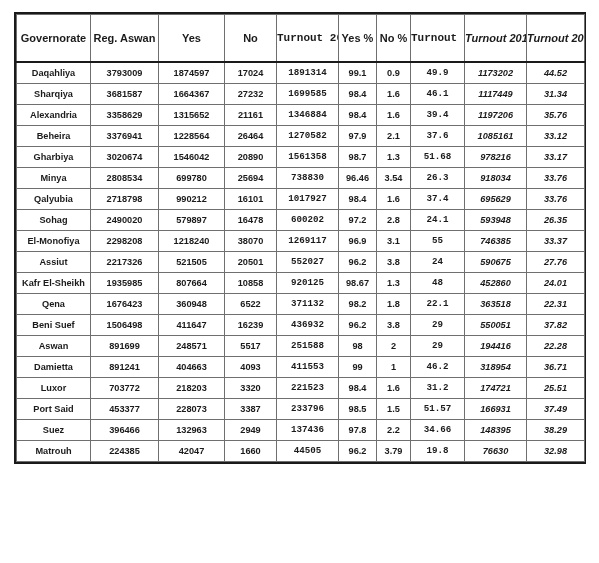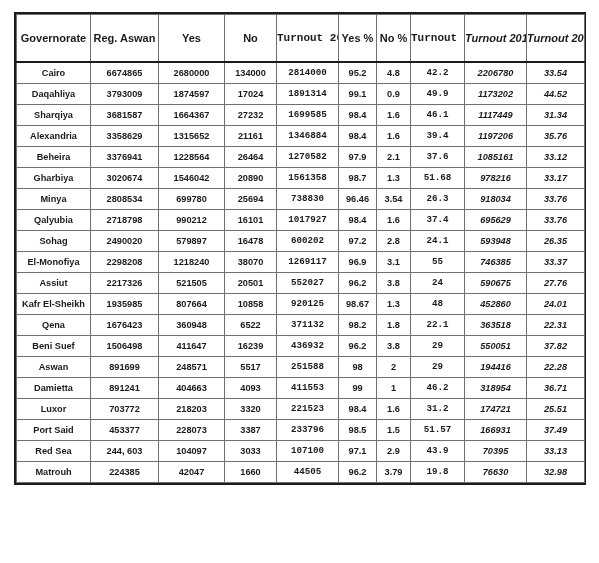--- a/index.html
+++ b/index.html
@@ -89,32 +89,20 @@
         <th class="tan">Turnout 2014</th>
         <th>Yes %</th>
         <th>No %</th>
         <th class="tan">Turnout 2014 (%)</th>
         <th class="blue">Turnout 2012</th>
         <th class="blue">Turnout 2012 (%)</th>
       </tr>
     </thead>
     <tbody id="tbody">
         <tr>
-          <td class="gov">Cairo</td>
-          <td>6674865</td>
-          <td>2680000</td>
-          <td>134000</td>
-          <td class="tan">2814000</td>
-          <td>95.2</td>
-          <td>4.8</td>
-          <td class="tan">42.2</td>
-          <td class="blue">2206780</td>
-          <td class="blue">33.54</td>
-        </tr>
-        <tr>
           <td class="gov">Daqahliya</td>
           <td>3793009</td>
           <td>1874597</td>
           <td>17024</td>
           <td class="tan">1891314</td>
           <td>99.1</td>
           <td>0.9</td>
           <td class="tan">49.9</td>
           <td class="blue">1173202</td>
           <td class="blue">44.52</td>
@@ -305,30 +293,30 @@
           <td>228073</td>
           <td>3387</td>
           <td class="tan">233796</td>
           <td>98.5</td>
           <td>1.5</td>
           <td class="tan">51.57</td>
           <td class="blue">166931</td>
           <td class="blue">37.49</td>
         </tr>
         <tr>
-          <td class="gov">Red Sea</td>
-          <td>244, 603</td>
-          <td>104097</td>
-          <td>3033</td>
-          <td class="tan">107100</td>
-          <td>97.1</td>
-          <td>2.9</td>
-          <td class="tan">43.9</td>
-          <td class="blue">70395</td>
-          <td class="blue">33.13</td>
+          <td class="gov">Suez</td>
+          <td>396466</td>
+          <td>132963</td>
+          <td>2949</td>
+          <td class="tan">137436</td>
+          <td>97.8</td>
+          <td>2.2</td>
+          <td class="tan">34.66</td>
+          <td class="blue">148395</td>
+          <td class="blue">38.29</td>
         </tr>
         <tr>
           <td class="gov">Matrouh</td>
           <td>224385</td>
           <td>42047</td>
           <td>1660</td>
           <td class="tan">44505</td>
           <td>96.2</td>
           <td>3.79</td>
           <td class="tan">19.8</td>

